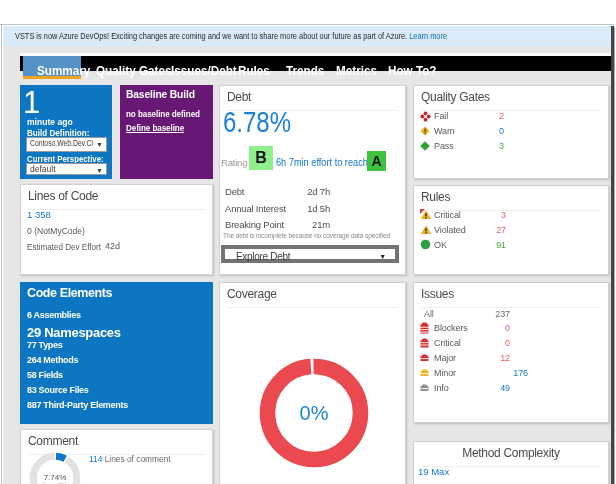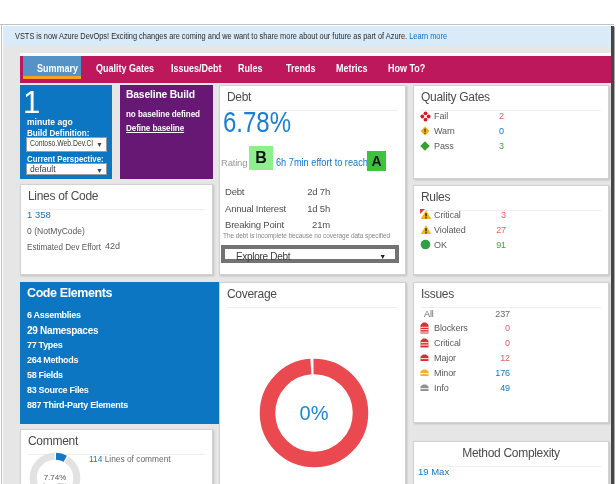--- a/index.html
+++ b/index.html
@@ -29,22 +29,22 @@
 
   <div class="abs" style="left:3px;top:2px;width:608px;height:476px;background:#e6e6e6;overflow:hidden;">
 
     <div class="abs" style="left:0;top:0;width:608px;height:20px;background:#d9eaf9;
          font-size:8.5px;color:#2a2a2a;line-height:20px;">
       <span style="display:inline-block;transform:scaleX(0.87);transform-origin:0 50%;margin-left:12px;">VSTS is now Azure DevOps! Exciting changes are coming and we want to share more about our future as part of Azure. <span style="color:#0f6cbd;">Learn more</span></span>
     </div>
 
     <div class="abs" style="left:17px;top:27px;width:591px;height:3px;background:#fcfcfc;"></div>
 
-    <div class="abs" style="left:17px;top:30px;width:591px;height:27px;background:#be185d;
-         font-size:10px;font-weight:bold;color:#fff;">
+    <div class="abs" style="left:17px;top:30px;width:591px;height:15px;background:#000000;
+         font-size:13px;font-weight:bold;color:#fff;">
       <div class="abs" style="left:3px;top:0;width:57.5px;height:20px;background:#5593c6;border-bottom:3px solid #f6a21d;"></div>
       <div class="abs" style="left:17px;top:7px;transform:scaleX(0.9);transform-origin:0 0;">Summary</div>
       <div class="abs" style="left:75.5px;top:7px;transform:scaleX(0.9);transform-origin:0 0;">Quality Gates</div>
       <div class="abs" style="left:150.5px;top:7px;transform:scaleX(0.9);transform-origin:0 0;">Issues/Debt</div>
       <div class="abs" style="left:218px;top:7px;transform:scaleX(0.9);transform-origin:0 0;">Rules</div>
       <div class="abs" style="left:265.5px;top:7px;transform:scaleX(0.9);transform-origin:0 0;">Trends</div>
       <div class="abs" style="left:315.5px;top:7px;transform:scaleX(0.9);transform-origin:0 0;">Metrics</div>
       <div class="abs" style="left:368px;top:7px;transform:scaleX(0.9);transform-origin:0 0;">How To?</div>
     </div>
   </div>
@@ -148,24 +148,24 @@
     </div>
     <div class="row" style="top:54px;">
       <span class="ic" style="top:-1px;"><svg width="12" height="11">
             <circle cx="5.5" cy="5.5" r="4.8" fill="#2f9e44"></circle>
           </svg></span>
       <span class="rlab">OK</span>
         <span class="rval green" style="left:0;width:86px;">91</span>
     </div>
   </div>
 
-  <div class="abs" style="left:20px;top:258px;width:193px;height:142px;background:#0d76c2;color:#fff;padding-left:12px;">
+  <div class="abs" style="left:20px;top:258px;width:193px;height:142px;background:#0d76c2;color:#fff;">
     <div class="abs" style="left:7px;top:4px;font-size:12.5px;font-weight:bold;letter-spacing:-0.4px;">Code Elements</div>
     <div class="abs" style="left:7px;top:28px;font-size:9px;font-weight:bold;letter-spacing:-0.3px;">6 Assemblies</div>
-    <div class="abs" style="left:7px;top:43px;font-size:10px;font-weight:bold;letter-spacing:-0.3px;">29 Namespaces</div>
+    <div class="abs" style="left:7px;top:43px;font-size:13px;font-weight:bold;letter-spacing:-0.3px;">29 Namespaces</div>
     <div class="abs" style="left:7px;top:58px;font-size:9px;font-weight:bold;letter-spacing:-0.3px;">77 Types</div>
     <div class="abs" style="left:7px;top:73px;font-size:9px;font-weight:bold;letter-spacing:-0.3px;">264 Methods</div>
     <div class="abs" style="left:7px;top:88px;font-size:9px;font-weight:bold;letter-spacing:-0.3px;">58 Fields</div>
     <div class="abs" style="left:7px;top:103px;font-size:9px;font-weight:bold;letter-spacing:-0.3px;">83 Source Files</div>
     <div class="abs" style="left:7px;top:118px;font-size:9px;font-weight:bold;letter-spacing:-0.3px;">887 Third-Party Elements</div>
   </div>
 
   <div class="card" style="left:219px;top:258px;width:187px;height:221px;">
     <div class="ttl">Coverage</div>
     <svg class="abs" style="left:36px;top:72px;" width="116" height="116">
@@ -206,21 +206,21 @@
           </svg></span>
       <span class="rlab">Major</span>
         <span class="rval red" style="left:0;width:90px;">12</span>
     </div>
     <div class="row" style="top:85px;">
       <span class="ic" style="top:1px;"><svg width="9" height="8">
             <path d="M0.5,2.6 L3,0.5 H6 L8.5,2.6 V7 H0.5 Z" fill="#f0b429"></path>
             <rect x="0.5" y="4.2" width="8" height="0.9" fill="#fff"></rect>
           </svg></span>
       <span class="rlab">Minor</span>
-        <span class="rval blue" style="left:0;width:90px;">176</span>
+        <span class="rval blue" style="left:0;width:108px;">176</span>
     </div>
     <div class="row" style="top:100px;">
       <span class="ic" style="top:1px;"><svg width="9" height="8">
             <path d="M0.5,2.6 L3,0.5 H6 L8.5,2.6 V7 H0.5 Z" fill="#909090"></path>
             <rect x="0.5" y="4.2" width="8" height="0.9" fill="#fff"></rect>
           </svg></span>
       <span class="rlab">Info</span>
         <span class="rval blue" style="left:0;width:90px;">49</span>
     </div>
   </div>

